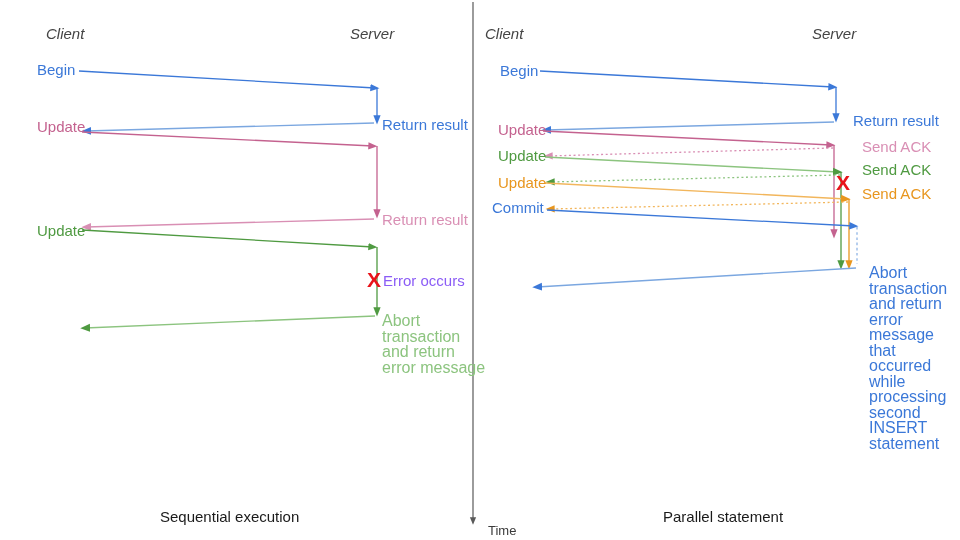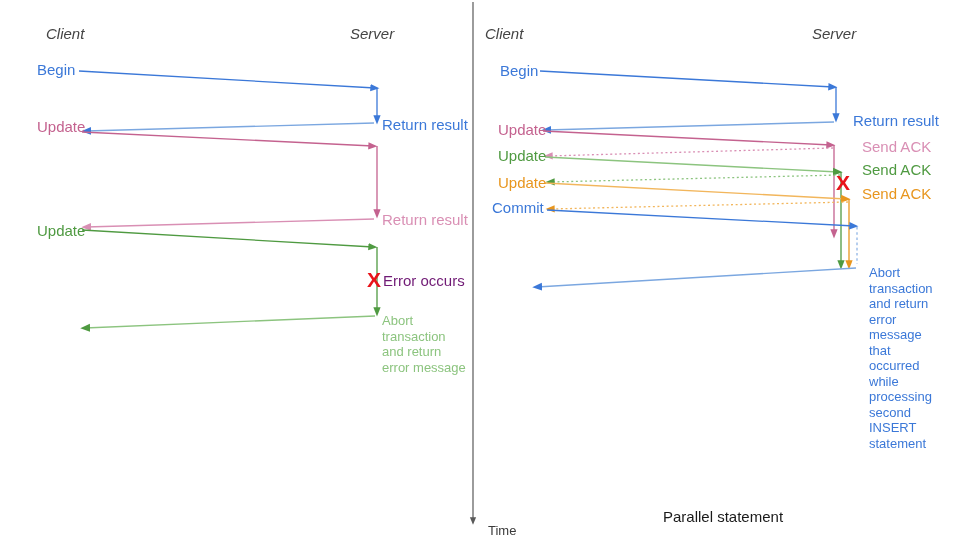--- a/index.html
+++ b/index.html
@@ -9,21 +9,21 @@
     font-family:"Liberation Sans", sans-serif;
     overflow:hidden;
     position:relative;
   }
   #stage{position:absolute;left:0;top:0;width:928px;height:540px;}
   svg.layer{position:absolute;left:0;top:0;width:960px;height:540px;overflow:visible;}
   .lbl{position:absolute;font-size:15px;line-height:15px;white-space:pre;}
   .actor{position:absolute;font-size:15px;font-style:italic;color:#444444;white-space:nowrap;}
   .caption{position:absolute;font-size:15px;color:#1a1a1a;white-space:nowrap;}
   .xmark{position:absolute;font-size:21px;font-weight:bold;color:#e8131a;line-height:1;}
-  .multi{position:absolute;font-size:13px;line-height:15.5px;white-space:pre-line;}
+  .multi{position:absolute;font-size:16px;line-height:15.5px;white-space:pre-line;}
   .timelbl{position:absolute;font-size:13px;color:#3b3b3b;}
 </style>
 </head>
 <body>
 
 <div id="stage">
 
   <svg class="layer">
     <defs>
       <marker id="ah-axis" markerWidth="7" markerHeight="7" refX="3.2" refY="3" orient="auto">
@@ -112,27 +112,28 @@
   <div class="actor" style="left:350px;top:25px;">Server</div>
 
   <div class="lbl" style="left:37px;top:62px;color:#3b78d8;">Begin</div>
   <div class="lbl" style="left:37px;top:119px;color:#c4628f;">Update</div>
   <div class="lbl" style="left:37px;top:223px;color:#4f9a41;">Update</div>
 
   <div class="lbl" style="left:382px;top:117px;color:#3b78d8;">Return result</div>
   <div class="lbl" style="left:382px;top:212px;color:#d98fb4;">Return result</div>
 
   <div class="xmark" style="left:367px;top:269px;">X</div>
-  <div class="lbl" style="left:383px;top:273px;color:#701a75;">Error occurs</div>
+  <div class="lbl" style="left:383px;top:273px;color:#8b5cf6;">Error occurs</div>
 
   <div class="multi" style="left:382px;top:313px;color:#8cc47f;">Abort
 transaction
 and return
 error message</div>
 
+  <div class="caption" style="left:160px;top:508px;">Sequential execution</div>
 
   <div class="actor" style="left:485px;top:25px;">Client</div>
   <div class="actor" style="left:812px;top:25px;">Server</div>
 
   <div class="lbl" style="left:500px;top:63px;color:#3b78d8;">Begin</div>
   <div class="lbl" style="left:498px;top:122px;color:#c4628f;">Update</div>
   <div class="lbl" style="left:498px;top:148px;color:#4f9a41;">Update</div>
   <div class="lbl" style="left:498px;top:175px;color:#e8961e;">Update</div>
   <div class="lbl" style="left:492px;top:200px;color:#3b78d8;">Commit</div>
 

